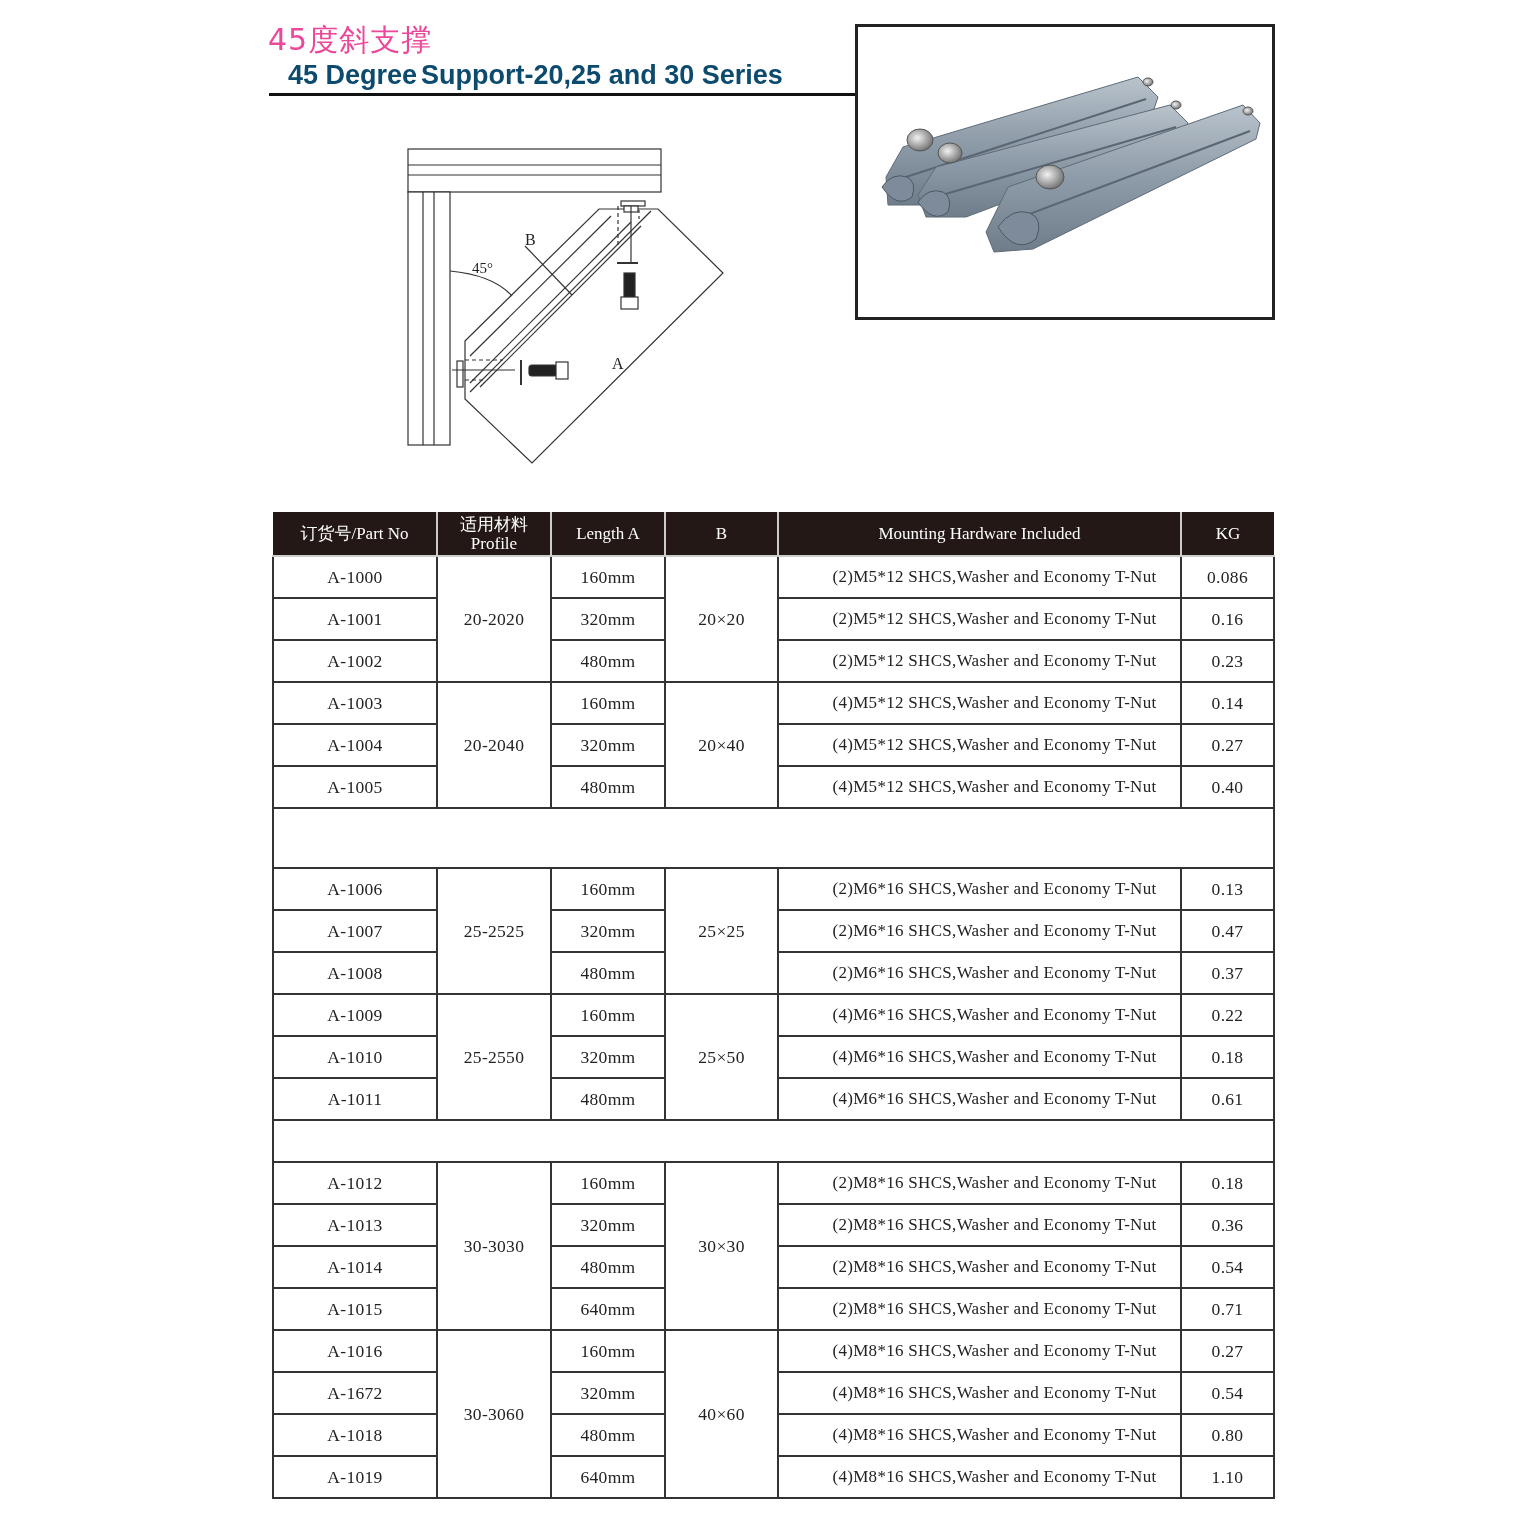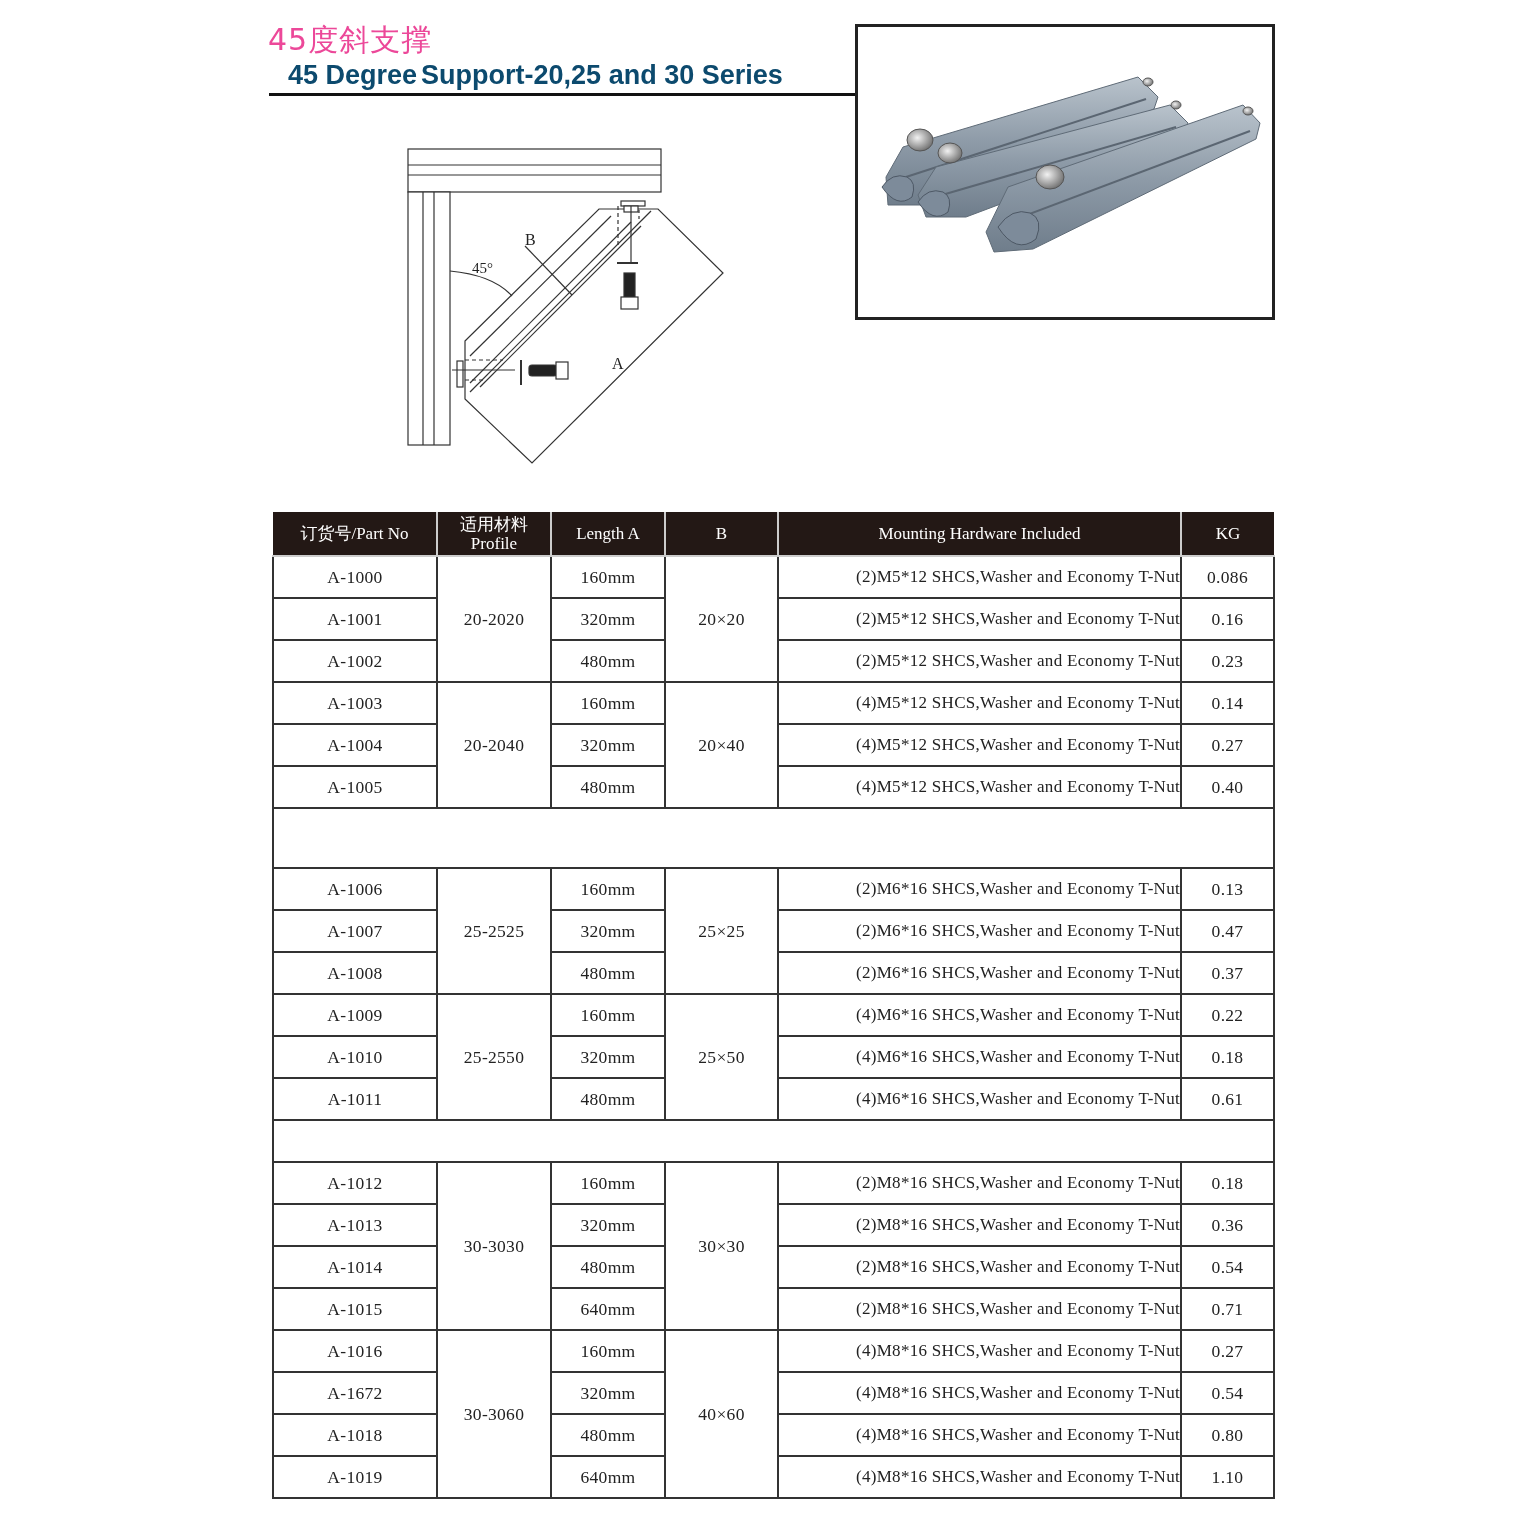--- a/index.html
+++ b/index.html
@@ -13,21 +13,21 @@
   .photo-frame { position:absolute; left:855px; top:24px; width:414px; height:290px; border:3px solid #222; background:#fff; }
   .photo-frame svg { position:absolute; left:0; top:0; }
 
   .diagram { position:absolute; left:395px; top:140px; }
 
   table.spec { position:absolute; left:272px; top:512px; width:1001px; border-collapse:collapse; table-layout:fixed; }
   table.spec th { background:#231815; color:#fff; font-weight:normal; font-size:17px; height:43px; border:2px solid #ccc; border-top:none; padding:0; line-height:19px; text-align:center; }
   table.spec th:first-child { border-left:none; }
   table.spec th:last-child { border-right:none; }
   table.spec td { border:2px solid #333; height:40px; padding:0; text-align:center; font-size:17.5px; color:#222; letter-spacing:0.3px; }
-  table.spec td.hw { text-align:right; padding-left:30px; font-size:17px; white-space:nowrap; }
+  table.spec td.hw { text-align:center; padding-left:30px; font-size:17px; white-space:nowrap; }
   table.spec td.gap { height:58px; }
   table.spec td.gap2 { height:40px; }
 </style>
 </head>
 <body>
 
 <div class="title-cn">45度斜支撑</div>
 <div class="title-en"><span>45 Degree</span><span class="sp">Support-20,25 and 30 Series</span></div>
 <div class="title-rule"></div>
 

